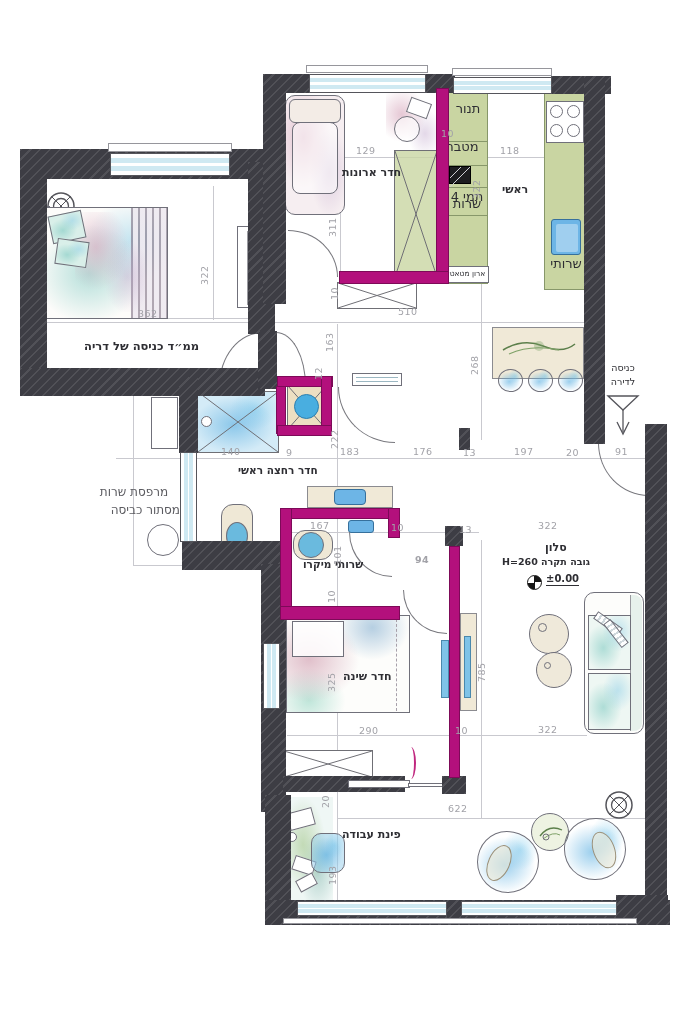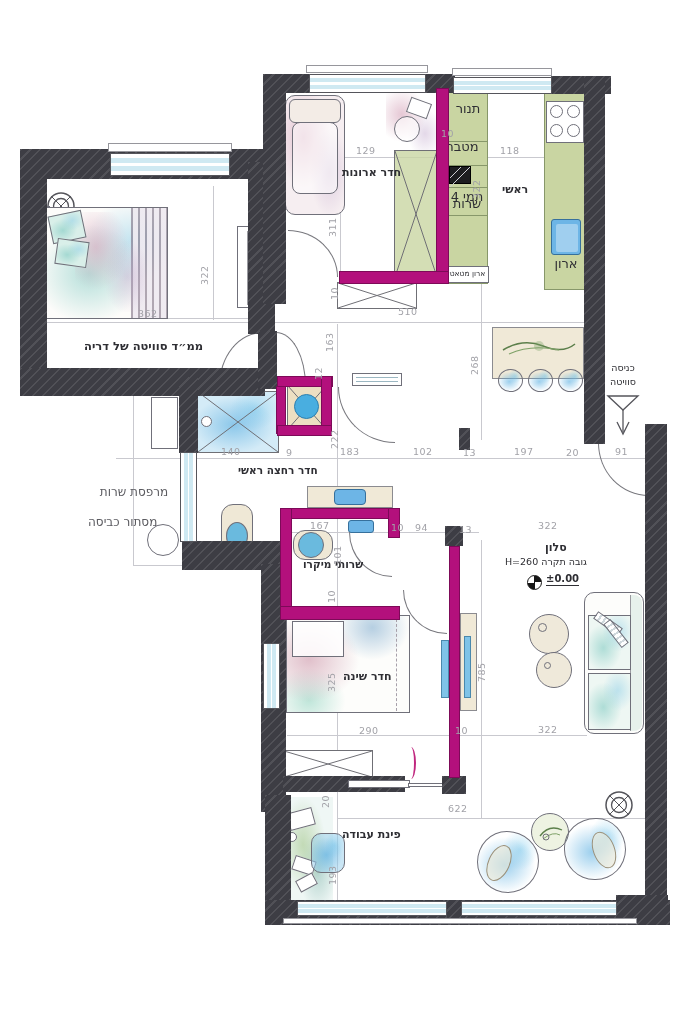--- a/index.html
+++ b/index.html
@@ -105,21 +105,21 @@
   <div class="greenCab washGreen" style="left:544px;top:92px;width:41px;height:198px"></div>
   <div class="fx" style="left:546px;top:101px;width:38px;height:42px;background:#fff">
     <div class="circ" style="left:3px;top:3px;width:13px;height:13px"></div>
     <div class="circ" style="left:20px;top:3px;width:13px;height:13px"></div>
     <div class="circ" style="left:3px;top:22px;width:13px;height:13px"></div>
     <div class="circ" style="left:20px;top:22px;width:13px;height:13px"></div>
   </div>
   <div style="left:551px;top:219px;width:30px;height:36px;background:#6db5e6;border:1px solid #36709c;border-radius:3px">
     <div style="left:4px;top:4px;width:22px;height:28px;background:rgba(255,255,255,.35);border-radius:2px"></div>
   </div>
-  <span class="slabel" style="left:549px;top:256px;width:34px">ארון</span>
+  <span class="slabel" style="left:549px;top:256px;width:34px">שרותי</span>
 
   <div class="cream" style="left:492px;top:327px;width:92px;height:52px">
     <svg style="left:6px;top:8px" width="80" height="24" viewBox="0 0 80 24">
       <path d="M4 14 Q24 2 44 10 T76 8" stroke="#5c7f4b" stroke-width="1.5" fill="none"></path>
       <path d="M10 18 Q32 8 60 14" stroke="#7fa268" stroke-width="1.2" fill="none"></path>
       <circle cx="40" cy="10" r="5" fill="rgba(120,160,100,.35)"></circle>
     </svg>
   </div>
   <div class="circ washBlue" style="left:498px;top:369px;width:25px;height:23px"></div>
   <div class="circ washBlue" style="left:528px;top:369px;width:25px;height:23px"></div>
@@ -282,61 +282,61 @@
   <div class="winH" style="left:309px;top:74px;width:117px;height:19px"></div>
   <div class="sill" style="left:452px;top:68px;width:100px;height:8px"></div>
   <div class="winH" style="left:453px;top:77px;width:99px;height:17px"></div>
   <div class="winV" style="left:180px;top:452px;width:17px;height:90px"></div>
   <div class="winV" style="left:263px;top:643px;width:17px;height:66px"></div>
   <div class="winH" style="left:297px;top:901px;width:150px;height:15px"></div>
   <div class="wall" style="left:447px;top:900px;width:14px;height:19px"></div>
   <div class="winH" style="left:461px;top:901px;width:156px;height:15px"></div>
   <div class="sill" style="left:283px;top:918px;width:354px;height:6px"></div>
 
-  <span class="rlabel" style="left:84px;top:339px;font-size:11.5px">ממ״ד סוויטה של דריה</span>
+  <span class="rlabel" style="left:84px;top:339px;font-size:11.5px">ממ״ד כניסה של דריה</span>
   <span class="rlabel" style="left:342px;top:166px">חדר ארונות</span>
   <span class="rlabel" style="left:502px;top:183px">ראשי</span>
   <span class="rlabel" style="left:238px;top:464px;font-size:10.5px">חדר רחצה ראשי</span>
   <span class="rlabel" style="left:303px;top:558px;font-size:10.5px">שרותי מיקרו</span>
   <span class="rlabel" style="left:545px;top:541px">סלון</span>
-  <span class="rlabel" style="left:500px;top:556px;width:92px;font-size:9.5px;font-weight:400;text-align:center">גובה תקרה H=260</span>
+  <span class="rlabel" style="left:500px;top:556px;width:92px;font-size:9.5px;font-weight:700;text-align:center">גובה תקרה H=260</span>
   <span class="rlabel" style="left:546px;top:573px;font-size:10px;border-bottom:1px solid #2e2e33;padding-bottom:1px">±0.00</span>
   <span class="rlabel" style="left:343px;top:670px">חדר שינה</span>
   <span class="rlabel" style="left:342px;top:828px">פינת עבודה</span>
   <span class="glabel" style="left:88px;top:485px;width:92px;text-align:center">מרפסת שרות</span>
-  <span class="glabel" style="left:88px;top:515px;width:92px;text-align:left">מסתור כביסה</span>
+  <span class="glabel" style="left:88px;top:503px;width:92px;text-align:right">מסתור כביסה</span>
   <span class="rlabel" style="left:601px;top:362px;width:44px;font-size:9.5px;font-weight:500;text-align:center">כניסה</span>
-  <span class="rlabel" style="left:601px;top:376px;width:44px;font-size:9.5px;font-weight:500;text-align:center">סוויטה</span>
+  <span class="rlabel" style="left:601px;top:376px;width:44px;font-size:9.5px;font-weight:500;text-align:center">לדירה</span>
 
   <div id="dims" style="left:0;top:0;width:683px;height:1024px">
       <span class="dim" style="left: 138px; top: 308px;">362</span>
       <span class="dim" style="left: 199px; top: 285px; transform: rotate(-90deg); transform-origin: 0px 0px;">322</span>
       <span class="dim" style="left: 356px; top: 145px;">129</span>
       <span class="dim" style="left: 327px; top: 237px; transform: rotate(-90deg); transform-origin: 0px 0px;">311</span>
       <span class="dim" style="left: 329px; top: 300px; transform: rotate(-90deg); transform-origin: 0px 0px;">10</span>
       <span class="dim" style="left: 441px; top: 128px;">10</span>
       <span class="dim" style="left: 500px; top: 145px;">118</span>
       <span class="dim" style="left: 471px; top: 199px; transform: rotate(-90deg); transform-origin: 0px 0px;">322</span>
       <span class="dim" style="left: 398px; top: 306px;">510</span>
       <span class="dim" style="left: 324px; top: 352px; transform: rotate(-90deg); transform-origin: 0px 0px;">163</span>
       <span class="dim" style="left: 313px; top: 380px; transform: rotate(-90deg); transform-origin: 0px 0px;">12</span>
       <span class="dim" style="left: 469px; top: 375px; transform: rotate(-90deg); transform-origin: 0px 0px;">268</span>
       <span class="dim" style="left: 329px; top: 449px; transform: rotate(-90deg); transform-origin: 0px 0px;">222</span>
       <span class="dim" style="left: 221px; top: 446px;">140</span>
       <span class="dim" style="left: 286px; top: 447px;">9</span>
       <span class="dim" style="left: 340px; top: 446px;">183</span>
-      <span class="dim" style="left: 413px; top: 446px;">102</span>
+      <span class="dim" style="left: 413px; top: 446px;">176</span>
       <span class="dim" style="left: 463px; top: 447px;">13</span>
       <span class="dim" style="left: 514px; top: 446px;">197</span>
       <span class="dim" style="left: 566px; top: 447px;">20</span>
       <span class="dim" style="left: 615px; top: 446px;">91</span>
       <span class="dim" style="left: 310px; top: 520px;">167</span>
       <span class="dim" style="left: 332px; top: 565px; transform: rotate(-90deg); transform-origin: 0px 0px;">101</span>
       <span class="dim" style="left: 391px; top: 522px;">10</span>
-      <span class="dim" style="left: 415px; top: 522px;">94</span>
+      <span class="dim" style="left: 415px; top: 554px; font-weight: bold;">94</span>
       <span class="dim" style="left: 459px; top: 524px;">13</span>
       <span class="dim" style="left: 326px; top: 603px; transform: rotate(-90deg); transform-origin: 0px 0px;">10</span>
       <span class="dim" style="left: 538px; top: 520px;">322</span>
       <span class="dim" style="left: 476px; top: 682px; transform: rotate(-90deg); transform-origin: 0px 0px;">785</span>
       <span class="dim" style="left: 326px; top: 692px; transform: rotate(-90deg); transform-origin: 0px 0px;">325</span>
       <span class="dim" style="left: 359px; top: 725px;">290</span>
       <span class="dim" style="left: 455px; top: 725px;">10</span>
       <span class="dim" style="left: 538px; top: 724px;">322</span>
       <span class="dim" style="left: 320px; top: 808px; transform: rotate(-90deg); transform-origin: 0px 0px;">20</span>
       <span class="dim" style="left: 448px; top: 803px;">622</span>

